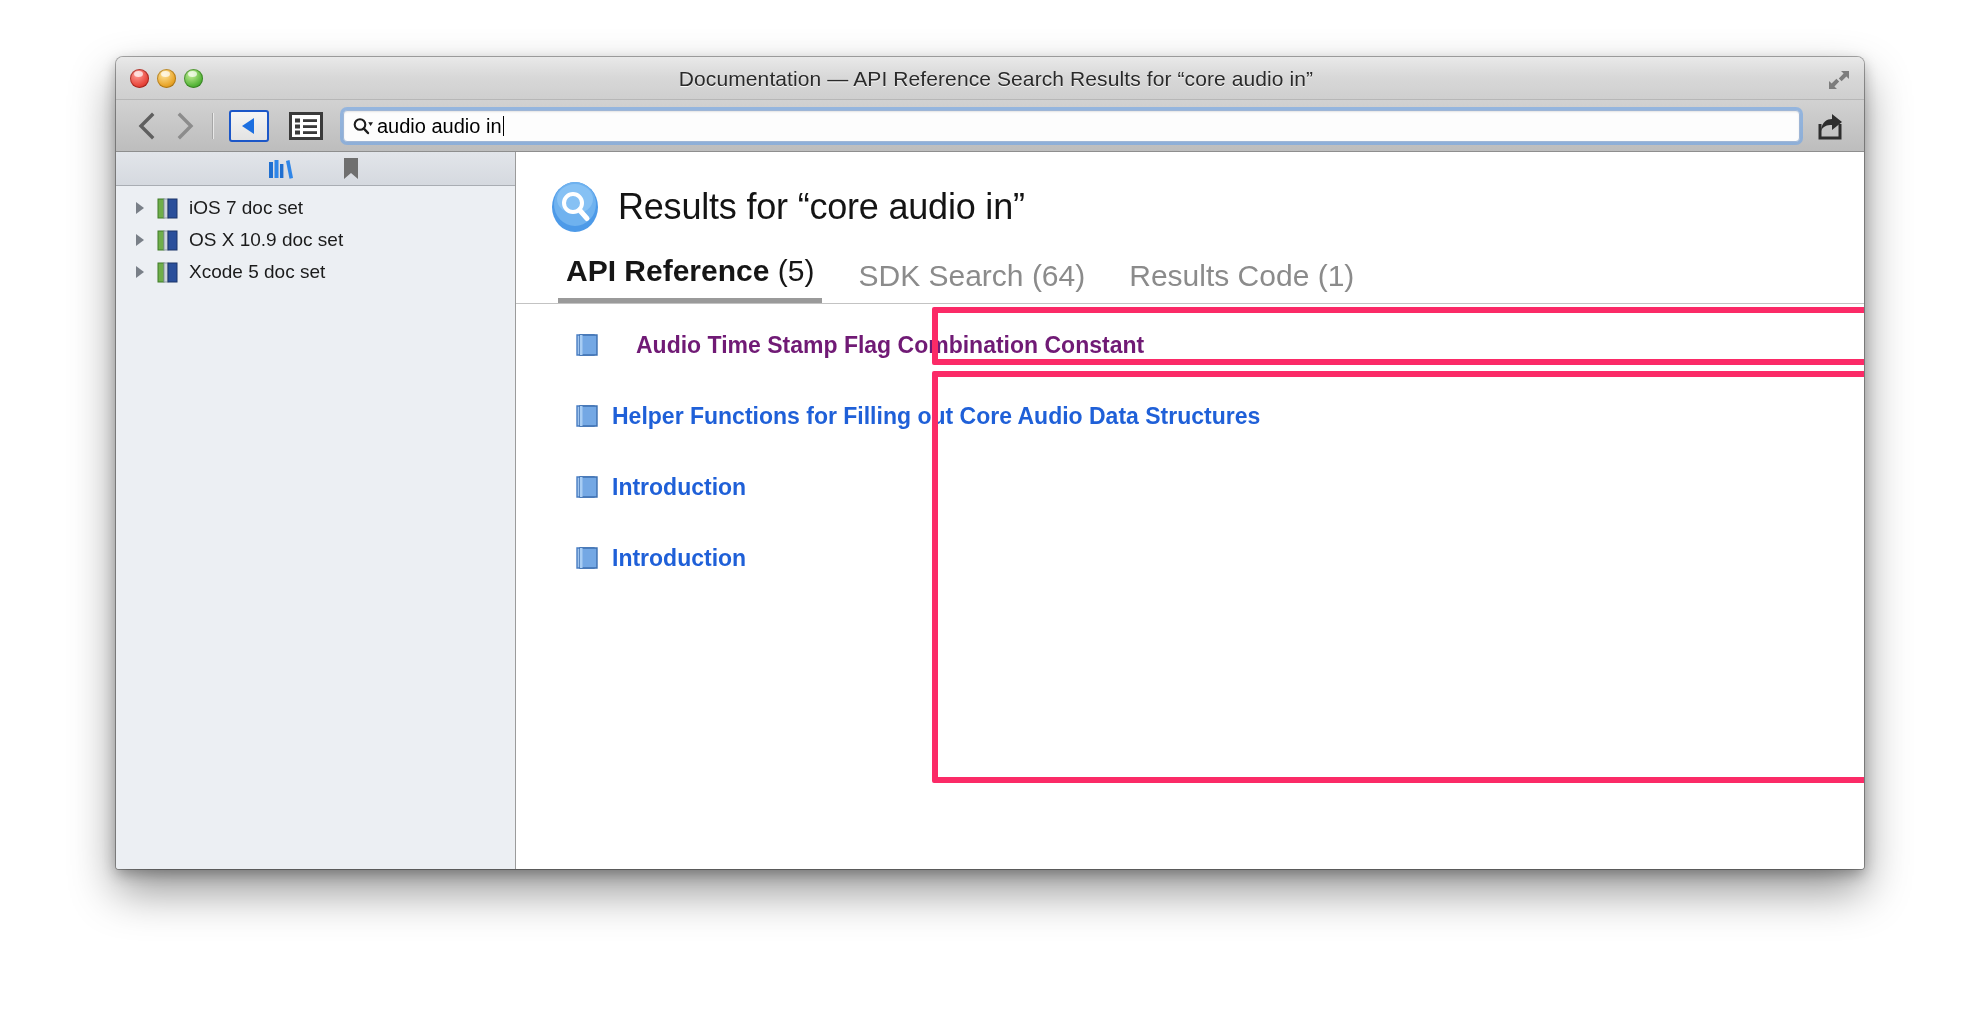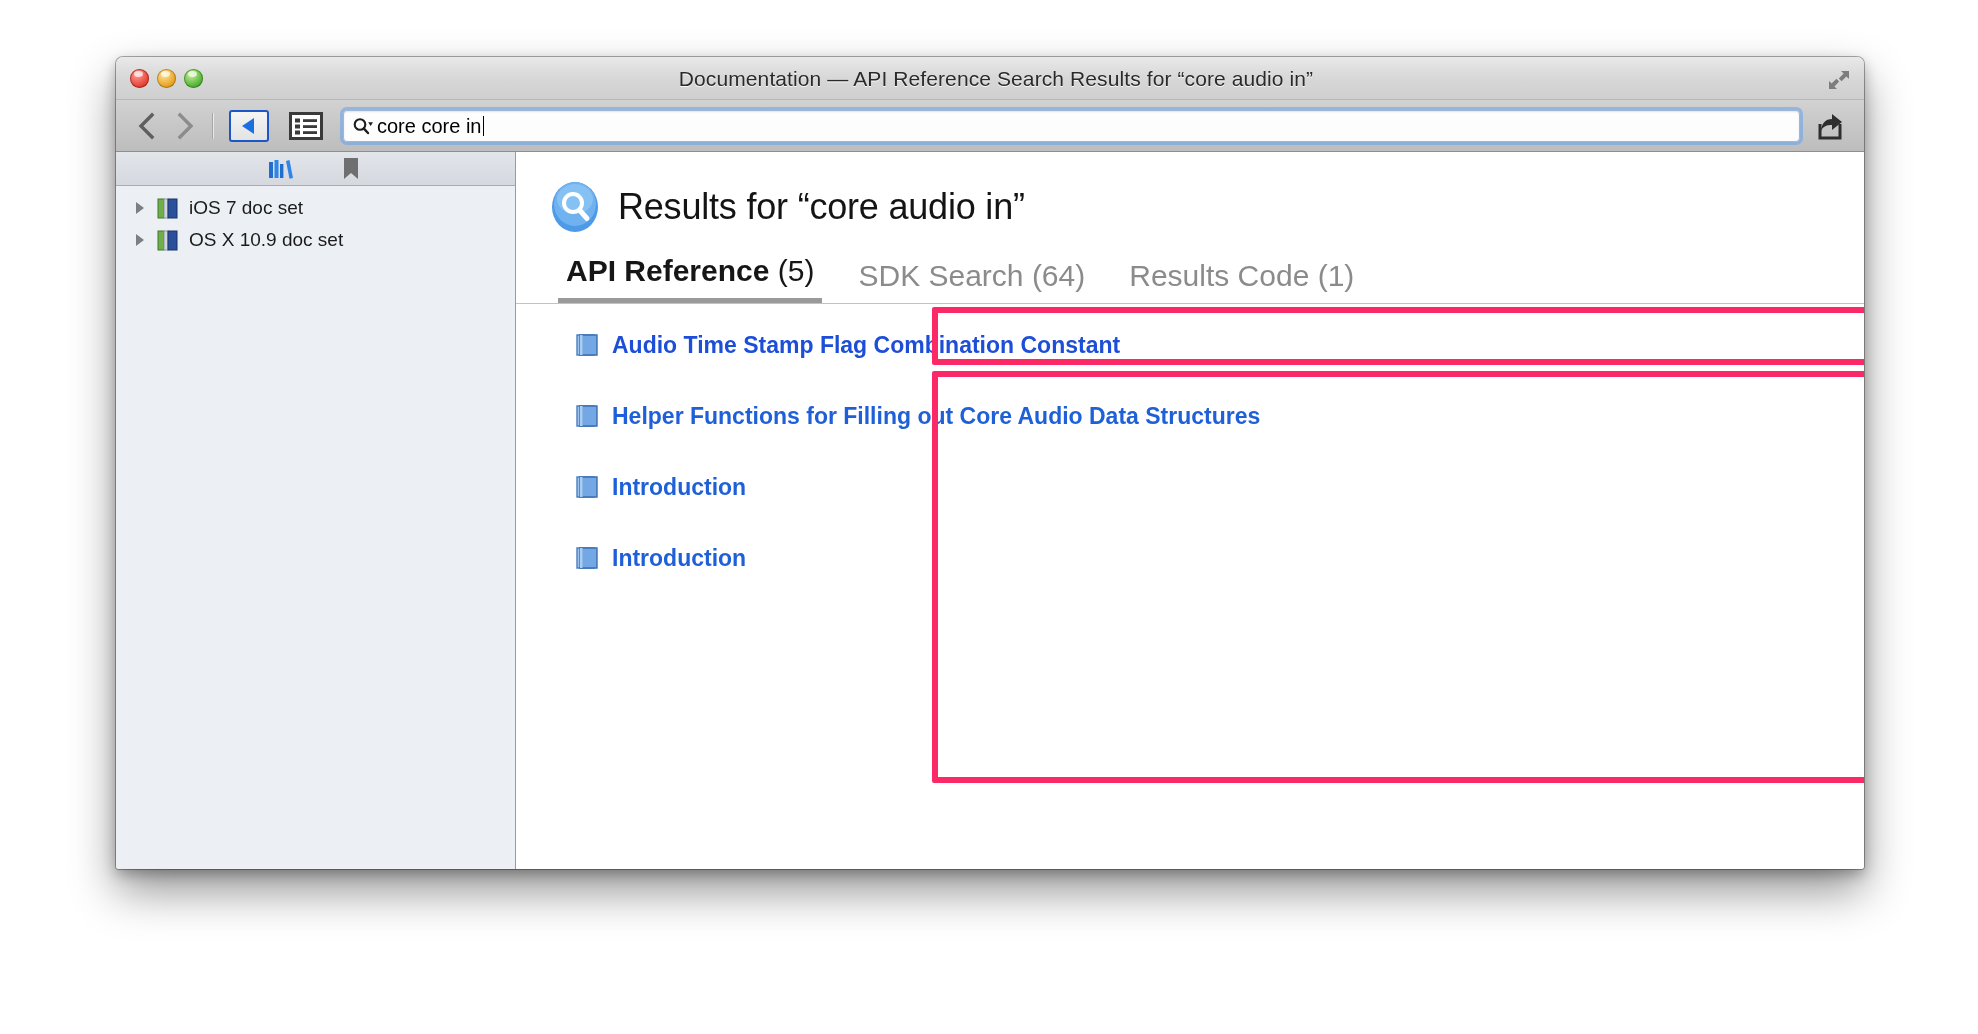--- a/index.html
+++ b/index.html
@@ -230,21 +230,21 @@
 
       <div class="search-wrap">
         <div class="search-field" title="Search Documentation">
           <span class="search-glyph">
             <svg viewBox="0 0 22 20" width="22" height="20">
               <circle cx="8" cy="8.5" r="5.3" fill="none" stroke="#1d1d1d" stroke-width="2.1"></circle>
               <path d="M11.9 12.6 L16 17" stroke="#1d1d1d" stroke-width="2.4" stroke-linecap="round"></path>
               <path d="M16.2 6.2 L21 6.2 L18.6 10 Z" fill="#1d1d1d"></path>
             </svg>
           </span>
-          <span class="search-text">core core in</span>
+          <span class="search-text">audio audio in</span>
             <span class="caret"></span>
         </div>
       </div>
 
       <div class="share-btn">
         <svg viewBox="0 0 32 32" width="32" height="32">
           <path d="M6 14 L6 28 L26 28 L26 14" fill="none" stroke="#2e2e2e" stroke-width="3"></path>
           <path d="M7 20 C8 12 13 9 18 9 L18 4 L28 12 L18 20 L18 15 C13 15 9 16 7 21 Z" fill="#2e2e2e"></path>
         </svg>
       </div>
@@ -295,20 +295,35 @@
             <span class="bookicon">
               <svg viewBox="0 0 24 24" width="24" height="24">
                 <rect x="2" y="3" width="6" height="19" fill="#6fae4a" stroke="#3f7b26" stroke-width="1"></rect>
                 <rect x="8" y="3" width="4" height="19" fill="#cfd6dd" stroke="#8d99a5" stroke-width="1"></rect>
                 <rect x="12" y="3" width="9" height="19" fill="#2a4f9b" stroke="#1b3569" stroke-width="1"></rect>
               </svg>
             </span>
             <span class="tree-label">OS X 10.9 doc set</span>
           </div>
 
+          <div class="tree-row">
+            <span class="disc">
+              <svg viewBox="0 0 16 16" width="16" height="16">
+                  <path d="M4 2 L12 8 L4 14 Z" fill="#797f87"></path>
+                </svg>
+            </span>
+            <span class="bookicon">
+              <svg viewBox="0 0 24 24" width="24" height="24">
+                <rect x="2" y="3" width="6" height="19" fill="#6fae4a" stroke="#3f7b26" stroke-width="1"></rect>
+                <rect x="8" y="3" width="4" height="19" fill="#cfd6dd" stroke="#8d99a5" stroke-width="1"></rect>
+                <rect x="12" y="3" width="9" height="19" fill="#2a4f9b" stroke="#1b3569" stroke-width="1"></rect>
+              </svg>
+            </span>
+            <span class="tree-label">Xcode 5 doc set</span>
+          </div>
         </div>
       </div>
 
       <div class="content">
 
         <div class="results-header">
           <span class="mag-badge">
             <svg viewBox="0 0 54 54" width="54" height="54">
               <ellipse cx="27" cy="27" rx="23" ry="25" fill="#4d9ae8"></ellipse>
               <ellipse cx="27" cy="24" rx="21" ry="22" fill="#6fb2ef"></ellipse>
@@ -338,21 +353,21 @@
 
         <div class="results-list">
           <div class="result-item">
             <span class="res-icon">
               <svg viewBox="0 0 26 26" width="26" height="26">
                 <path d="M3 3 L20 3 L20 23 L3 23 Z" fill="#9fc4ee" stroke="#4a7fc4" stroke-width="1.4"></path>
                 <path d="M6 3 L23 3 L23 23 L6 23 Z" fill="#74a8e4" stroke="#3d6fb0" stroke-width="1.4"></path>
                 <path d="M6 3 L8.5 3 L8.5 23 L6 23 Z" fill="#a8cdf3"></path>
               </svg>
             </span>
-            <span class="res-label" style="color: #1d4ed8;">Audio Time Stamp Flag Combination Constant</span>
+            <span class="res-label" style="color: #701a75; margin-left: 24px;">Audio Time Stamp Flag Combination Constant</span>
           </div>
           <div class="result-item">
             <span class="res-icon">
               <svg viewBox="0 0 26 26" width="26" height="26">
                 <path d="M3 3 L20 3 L20 23 L3 23 Z" fill="#9fc4ee" stroke="#4a7fc4" stroke-width="1.4"></path>
                 <path d="M6 3 L23 3 L23 23 L6 23 Z" fill="#74a8e4" stroke="#3d6fb0" stroke-width="1.4"></path>
                 <path d="M6 3 L8.5 3 L8.5 23 L6 23 Z" fill="#a8cdf3"></path>
               </svg>
             </span>
             <span class="res-label" style="color: rgb(31, 96, 216);">Helper Functions for Filling out Core Audio Data Structures</span>

